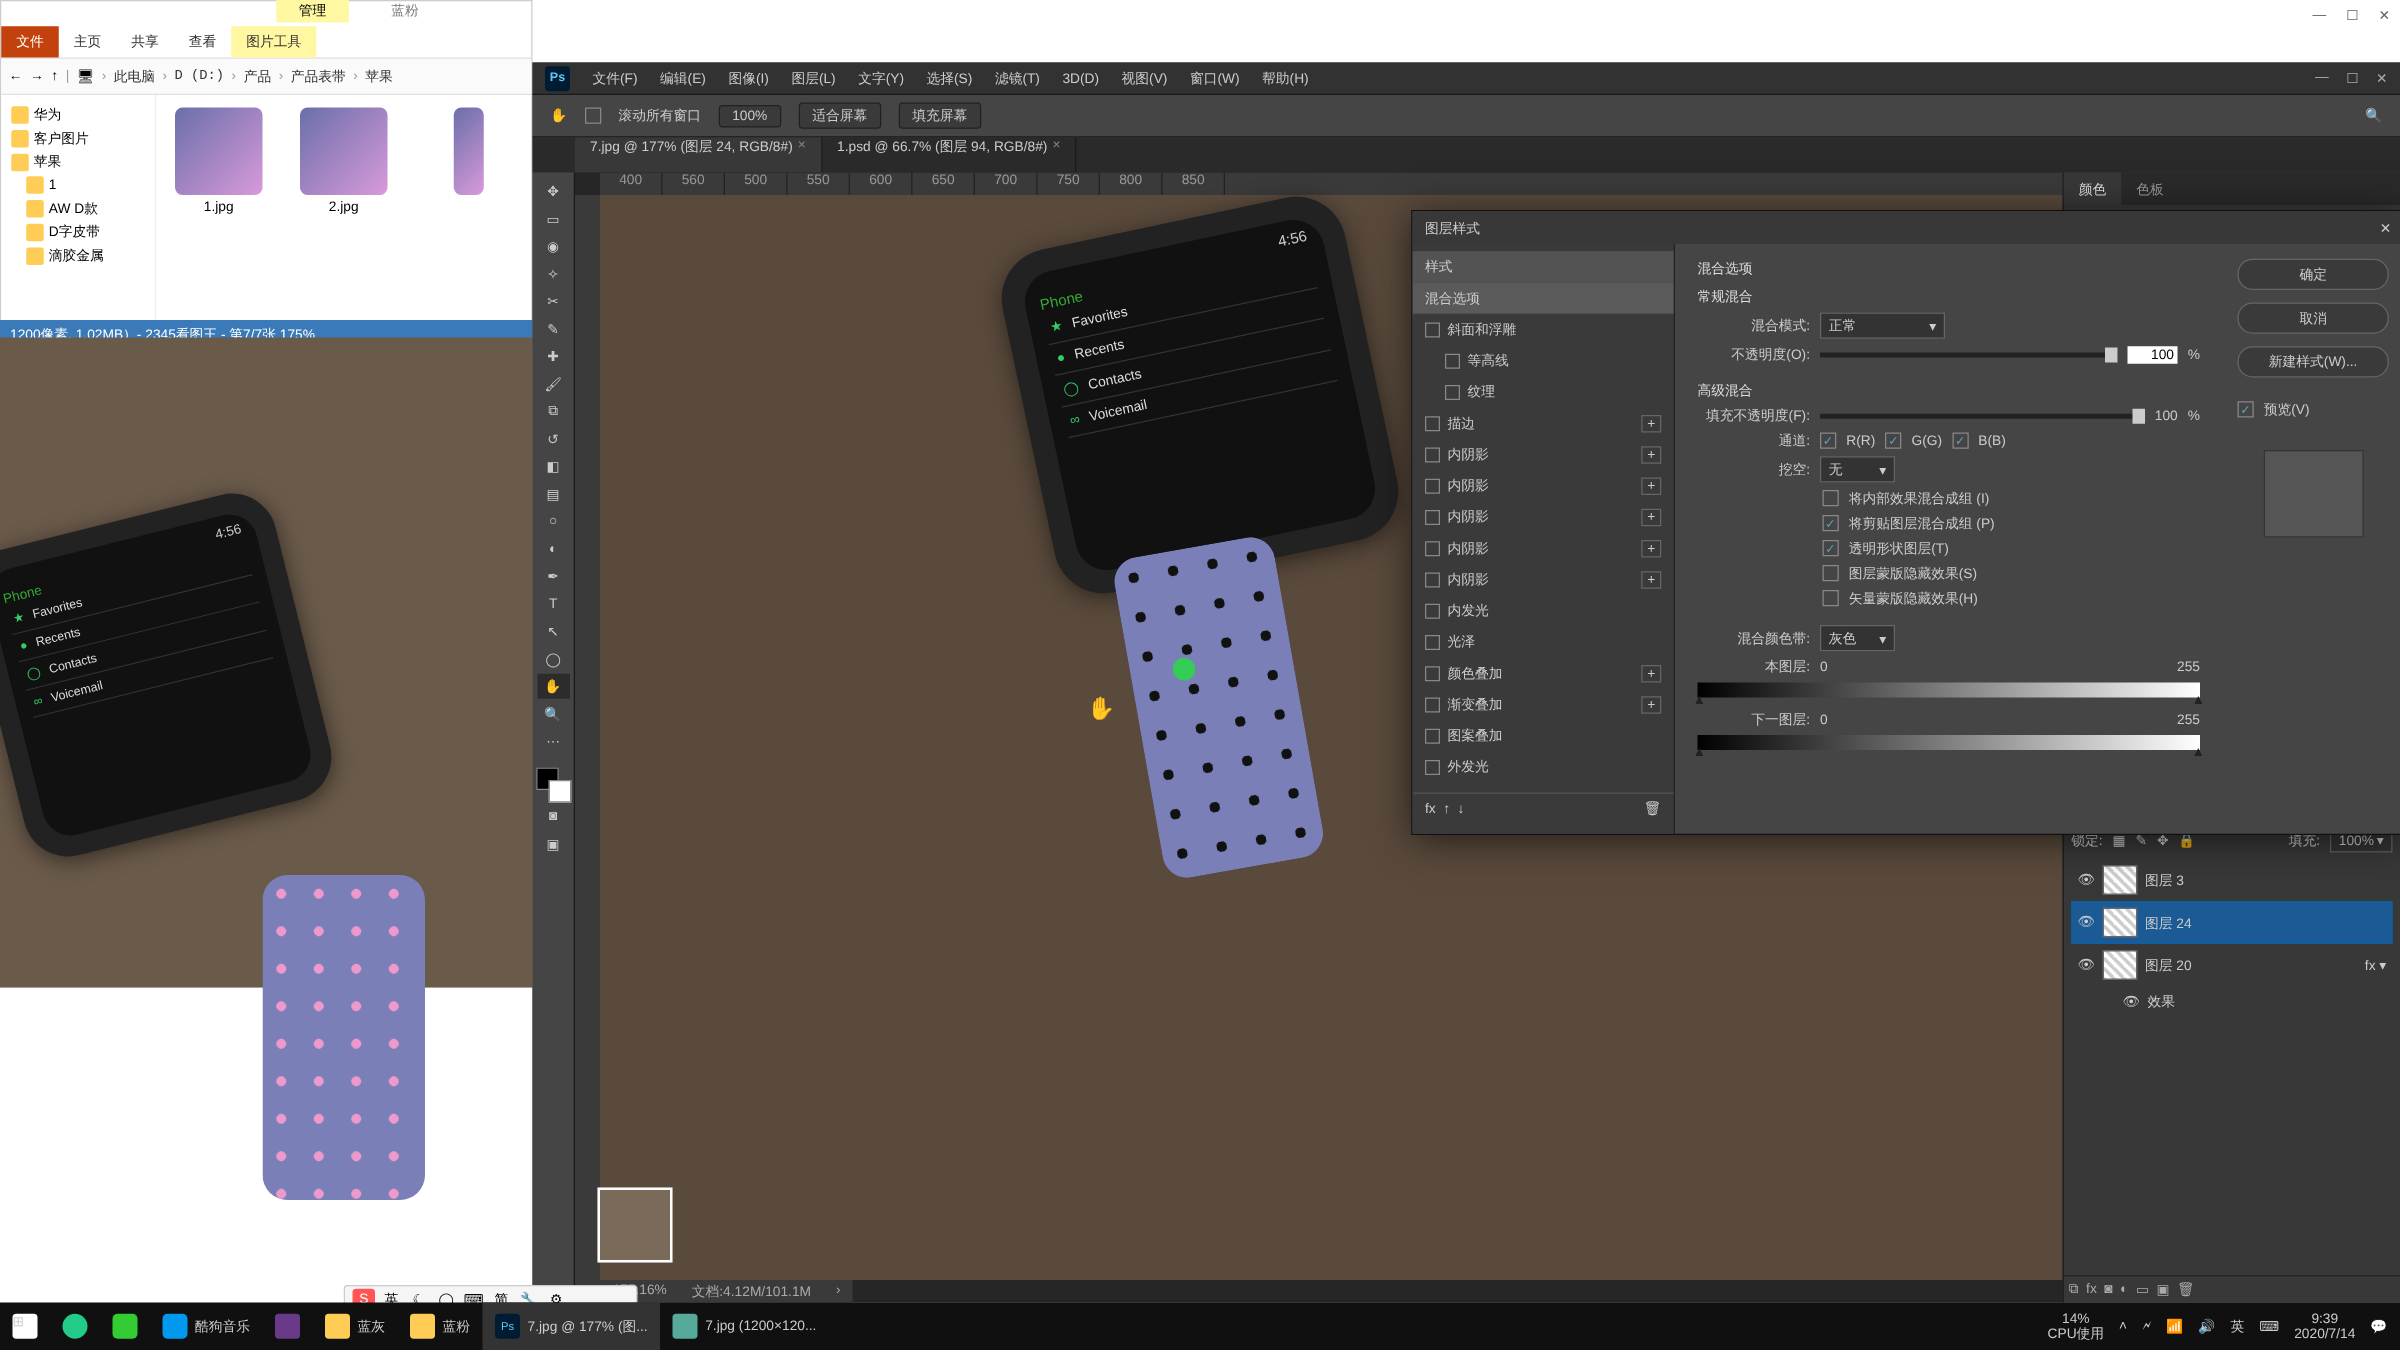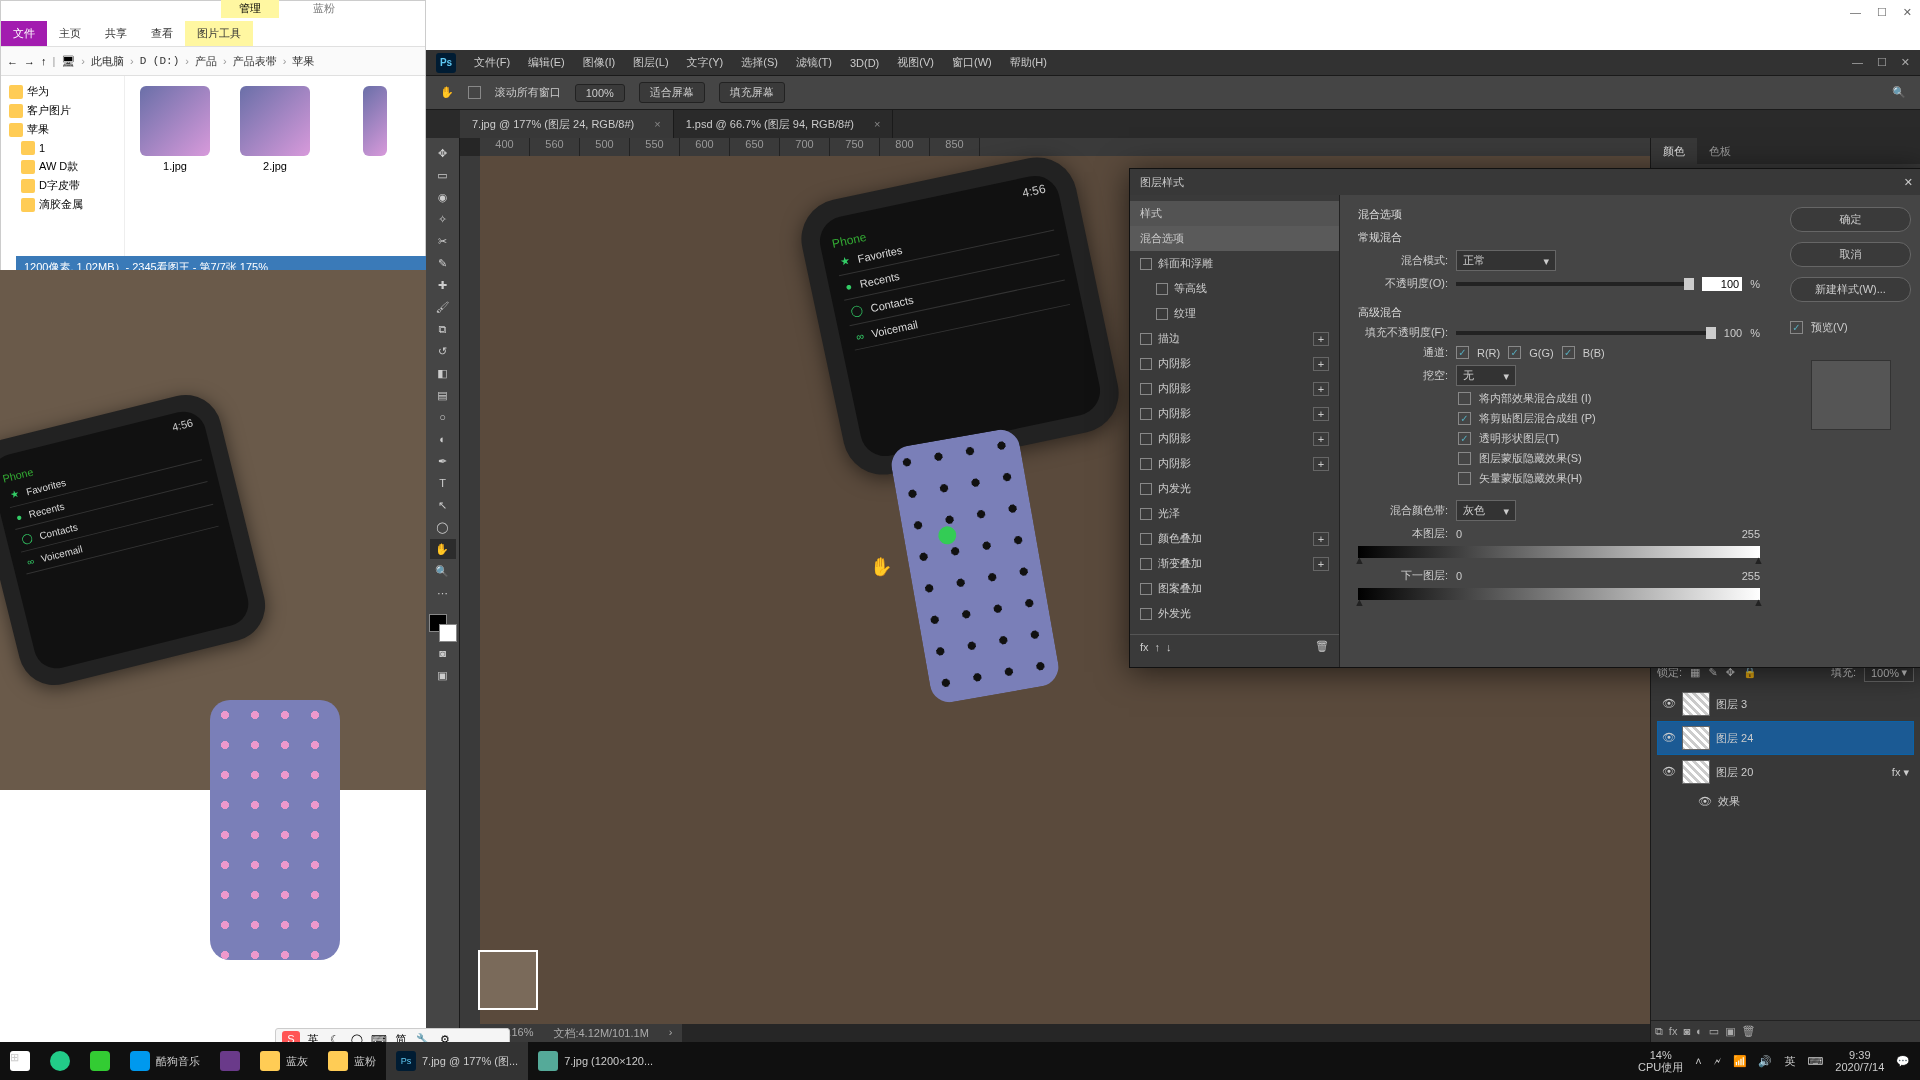--- a/index.html
+++ b/index.html
@@ -1,41 +1,41 @@
 <!DOCTYPE html>
 <html><head>
 <meta charset="utf-8">
 <style>
 *{margin:0;padding:0;box-sizing:border-box;font-family:"Microsoft YaHei",sans-serif;font-size:11px;}
 html,body{width:1920px;height:1080px;overflow:hidden;background:#fff;}
 
 .explorer{position:absolute;left:0;top:0;width:426px;height:790px;background:#fff;border:1px solid #ccc;}
 .explorer .ribbon{height:35px;display:flex;align-items:flex-end;}
 .explorer .ribbon-tab{padding:5px 12px;color:#333;}
-.explorer .ribbon-tab.active{background:#a21caf;color:#fff;}
+.explorer .ribbon-tab.active{background:#c2410c;color:#fff;}
 .explorer .ribbon-tab.highlight{background:#fff7a1;}
 .explorer .path{height:30px;display:flex;align-items:center;gap:6px;padding:0 6px;border-top:1px solid #e0e0e0;border-bottom:1px solid #e0e0e0;background:#fafafa;}
 .explorer .path .crumb{color:#333;font-family:Liberation Mono, monospace;}
 .explorer .path .sep{color:#999;}
 .explorer .body{display:flex;height:calc(100% - 85px);}
 .explorer .tree{width:150px;padding:6px 4px;background:#fff;border-right:1px solid #eee;}
 .explorer .tree .item{display:flex;align-items:center;gap:4px;padding:2px 4px;}
 .explorer .tree .folder-icon{width:14px;height:14px;background:#fc5;border-radius:2px;}
 .explorer .thumbs{flex:1;padding:10px;display:flex;gap:20px;align-items:flex-start;}
 .explorer .thumb{width:80px;text-align:center;}
 .explorer .thumb .img{width:70px;height:70px;background:linear-gradient(135deg,#6a6fa8,#d89adb);border-radius:6px;margin:0 auto 4px;}
 
 .ps{position:absolute;left:426px;top:50px;right:0;bottom:38px;background:#323232;display:flex;flex-direction:column;}
 .ps-menu{height:26px;background:#323232;color:#ccc;display:flex;align-items:center;gap:18px;padding:0 10px;border-bottom:1px solid #1a1a1a;}
 .ps-menu .ps-logo{width:20px;height:20px;background:#001c33;color:#5fc9f3;display:flex;align-items:center;justify-content:center;font-weight:bold;font-size:10px;border-radius:3px;}
 .ps-win-controls{margin-left:auto;display:flex;gap:14px;color:#aaa;cursor:default;}
 .ps-options{height:34px;background:#454545;display:flex;align-items:center;gap:14px;padding:0 14px;color:#ccc;border-bottom:1px solid #1a1a1a;}
 .ps-options .opt-btn{padding:2px 10px;background:#3a3a3a;border:1px solid #222;border-radius:3px;}
 .ps-tabs{height:28px;background:#2a2a2a;display:flex;align-items:stretch;padding-left:34px;}
-.ps-tab{display:flex;align-items:center;padding:0 12px;color:#ccc;gap:20px;border-right:1px solid #1a1a1a;}
+.ps-tab{display:flex;padding:0 12px;color:#ccc;gap:4px;border-right:1px solid #1a1a1a;}
 .ps-tab.active{background:#383838;}
 .ps-tab .close{color:#888;}
 .ps-workspace{flex:1;display:flex;position:relative;}
 .ps-toolbox{width:34px;background:#454545;border-right:1px solid #1a1a1a;display:flex;flex-direction:column;align-items:center;padding-top:4px;}
 .ps-tool{width:26px;height:20px;margin:1px 0;color:#ccc;display:flex;align-items:center;justify-content:center;cursor:default;}
 .ps-tool.active{background:#2c2c2c;}
 .ps-fgbg{margin-top:10px;position:relative;width:28px;height:28px;}
 .ps-fg{position:absolute;top:0;left:0;width:18px;height:18px;background:#000;border:1px solid #888;}
 .ps-bg{position:absolute;bottom:0;right:0;width:18px;height:18px;background:#fff;border:1px solid #888;}
 .ps-canvas{flex:1;position:relative;background:#262626;overflow:hidden;}
@@ -76,21 +76,21 @@
 .dialog-row label{min-width:90px;text-align:right;}
 .dropdown{background:#333;border:1px solid #666;padding:2px 6px;min-width:100px;display:flex;justify-content:space-between;align-items:flex-end;}
 .num-input{width:40px;background:#fff;color:#000;padding:1px 3px;text-align:right;}
 .slider{flex:1;height:4px;background:#222;position:relative;}
 .slider .thumb{position:absolute;top:-4px;width:10px;height:12px;background:#ccc;}
 .dialog-right{width:145px;padding:12px;display:flex;flex-direction:column;gap:10px;}
 .dialog-btn{background:#3a3a3a;border:1px solid #666;border-radius:12px;padding:4px 0;text-align:center;}
 .preview-box{width:80px;height:70px;background:#555;border:1px solid #333;margin:10px auto;}
 
 .viewer{position:absolute;left:0;top:270px;width:426px;height:520px;background:#6a5a4a;}
-.viewer-status{position:absolute;top:256px;left:16px;width:426px;height:24px;background:#3a7ab8;color:#fff;padding:4px 8px;}
+.viewer-status{position:absolute;top:256px;left:0;width:426px;height:24px;background:#3a7ab8;color:#fff;padding:4px 8px;}
 
 .ime{position:absolute;left:275px;top:1028px;width:235px;height:22px;background:#f5f5f5;border:1px solid #ccc;border-radius:3px;display:flex;align-items:center;gap:4px;padding:0 6px;}
 .ime span{width:18px;height:16px;display:flex;align-items:center;justify-content:center;}
 
 .taskbar{position:absolute;left:0;bottom:0;width:100%;height:38px;background:#101010;display:flex;align-items:center;color:#ccc;}
 .task-item{display:flex;align-items:center;gap:6px;padding:0 10px;height:100%;}
 .task-item.active{background:#333;}
 .task-icon{width:20px;height:20px;border-radius:3px;}
 .tray{margin-left:auto;display:flex;align-items:center;gap:12px;padding:0 10px;}
 .tray .clock{text-align:center;font-size:10px;line-height:12px;}

